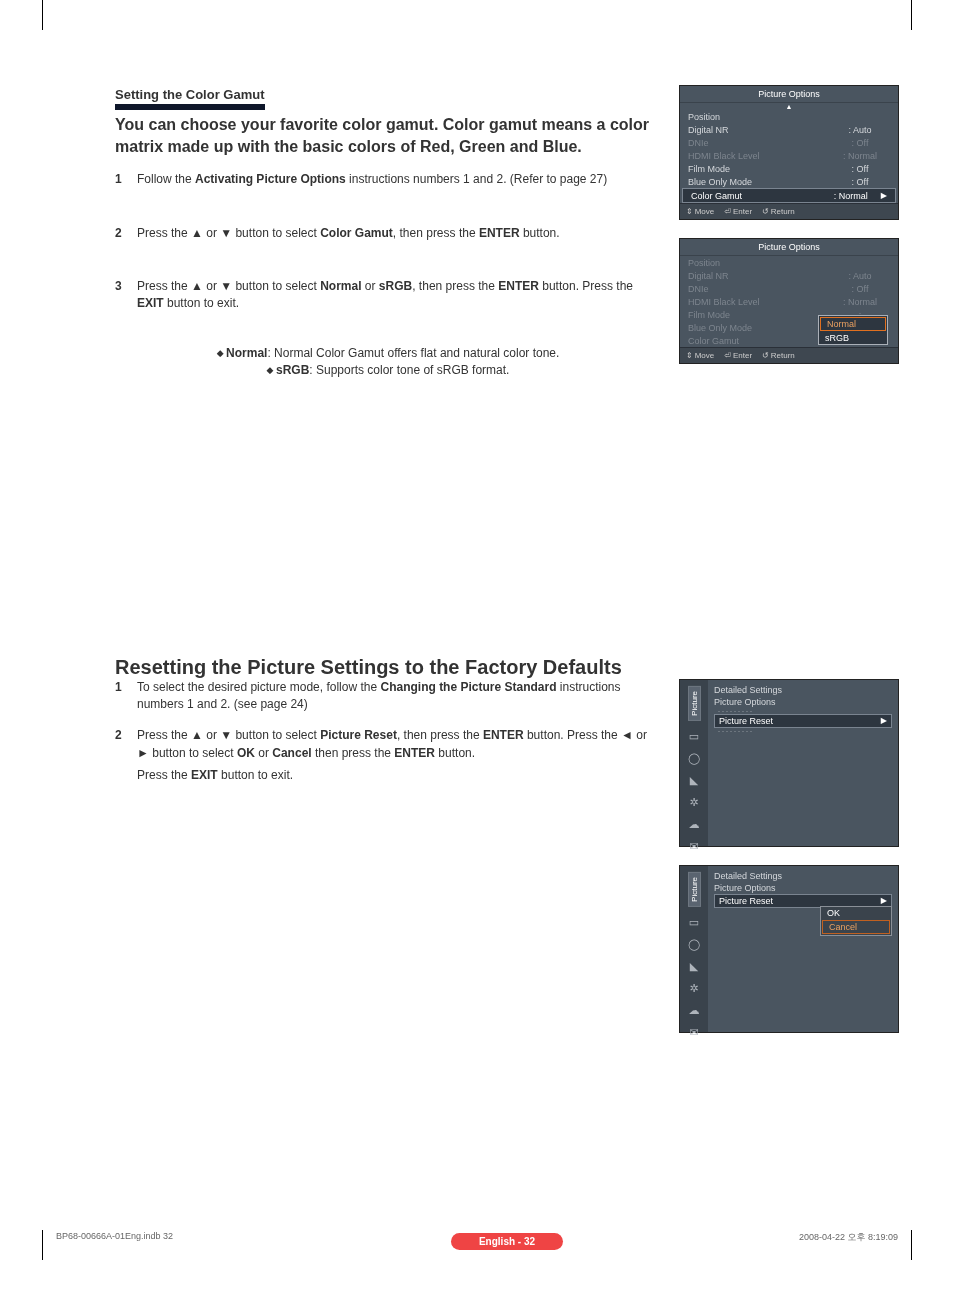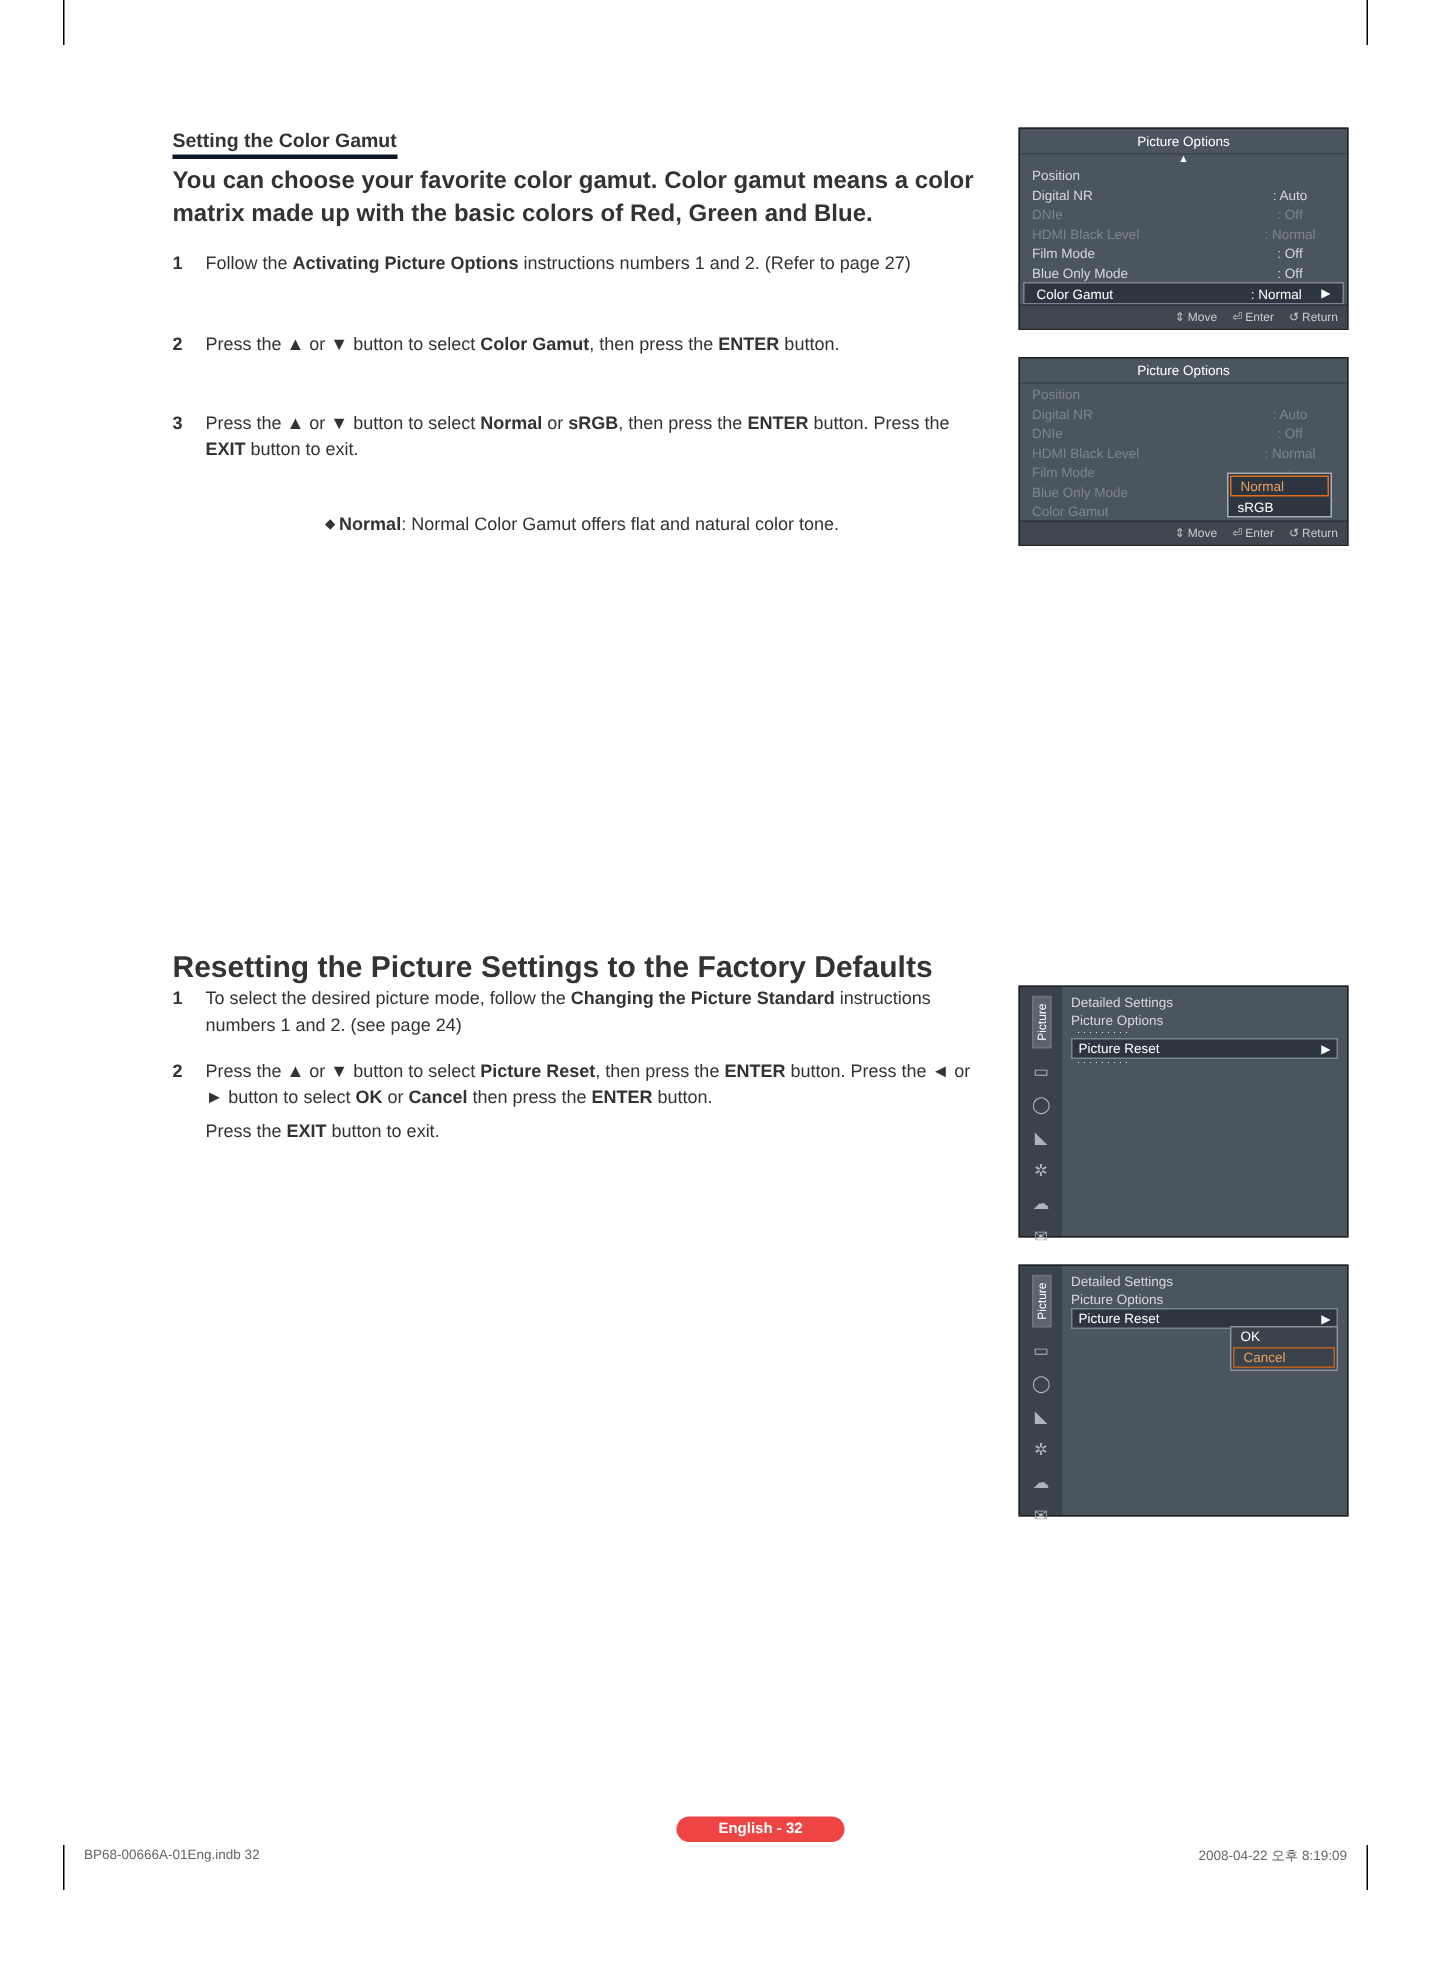--- a/index.html
+++ b/index.html
@@ -3,21 +3,21 @@
 <meta charset="utf-8">
 <style>
   * { box-sizing: border-box; margin: 0; padding: 0; }
   body { font-family: Arial, Helvetica, sans-serif; color: #333; background: #fff; width: 954px; margin: 0 auto; position: relative; }
   .page { position: relative; padding: 85px 55px 0 115px; min-height: 1260px; }
   .crop { position: absolute; background: #000; }
   .crop.top-left { width: 1px; height: 30px; left: 42px; top: 0; }
   .crop.top-right { width: 1px; height: 30px; right: 42px; top: 0; }
   .crop.bot-left-v { width: 1px; height: 30px; left: 42px; bottom: 0; }
   .crop.bot-right-v { width: 1px; height: 30px; right: 42px; bottom: 0; }
-  .section-title { font-size: 13px; font-weight: bold; border-bottom: 3px solid #0f172a; padding-bottom: 2px; margin-bottom: 4px; display: inline-block; }
+  .section-title { font-size: 13px; font-weight: bold; border-bottom: 6px solid #0f172a; padding-bottom: 2px; margin-bottom: 4px; display: inline-block; }
   .intro { font-size: 16px; font-weight: bold; margin-bottom: 14px; line-height: 1.35; }
   .main-title { font-size: 20px; font-weight: bold; margin-top: 270px; }
   .cols { display: flex; gap: 18px; }
   .leftcol { flex: 1; }
   .rightcol { width: 220px; display:flex; flex-direction:column; gap:18px;}
   ol.steps { list-style: none; }
   ol.steps > li { display: flex; margin-bottom: 36px; font-size: 12px; line-height: 1.45; }
   ol.steps > li .num { font-weight: bold; width: 22px; flex-shrink: 0; }
   ol.steps > li .txt { flex: 1; }
   .note-box { margin-top: -10px; padding: 6px 8px; font-size: 12px; line-height:1.45;text-align:center; }
@@ -30,21 +30,21 @@
   .tv { background: #4a5560; border: 1px solid #222; font-size: 9px; color: #d5d8dc; }
   .tv .hdr { text-align: center; color: #fff; padding: 3px 0; font-size: 9px; border-bottom: 1px solid #3a434c;}
   .tv .arrow-up { text-align:center; color:#fff; font-size:7px; line-height:6px; padding-top:1px;}
   .tv .rows { padding: 0 0 0 0; }
   .tv .row { display: flex; padding: 1.5px 8px; }
   .tv .row .lbl { flex: 1; white-space: nowrap; }
   .tv .row .val { width: 60px; text-align: center; }
   .tv .row.dim { color: #7d858e; }
   .tv .row.sel { background: #2d3640; color:#fff; border:1px solid #7a8490; margin:0 2px; display:flex; align-items:center;}
   .tv .row.sel .caret { margin-left:auto; font-size:8px;}
-  .tv .footer { display: flex; justify-content: flex-end; gap: 10px; padding: 3px 6px; background:#3e4750; font-size:8px; color:#ccc; border-top:1px solid #2a3038;}
+  .tv .footer { display: flex; justify-content: flex-start; gap: 10px; padding: 3px 6px; background:#3e4750; font-size:8px; color:#ccc; border-top:1px solid #2a3038;}
   .tv .footer span::before { margin-right:2px; }
   .tv .footer .move::before { content:"⇕"; }
   .tv .footer .enter::before { content:"⏎"; }
   .tv .footer .return::before { content:"↺"; }
   .tv .popup { position:absolute; background:#2d3640; border:1px solid #aab0b8; }
   .tv .popup .opt { padding:1px 6px; color:#fff; font-size:9px;}
   .tv .popup .opt.hl { border:1px solid #e07020; margin:1px; color:#e9a060;}
   .tv.rel { position:relative; }
   
   .pr { background:#4a5560; border:1px solid #222; font-size:9px; color:#cfd3d8; display:flex; }
@@ -85,20 +85,21 @@
             <span class="txt">Press the ▲ or ▼ button to select <b>Color Gamut</b>, then press the <b>ENTER</b> button.</span>
           </li>
         <li>
             <span class="num">3</span>
             <span class="txt">Press the ▲ or ▼ button to select <b>Normal</b> or <b>sRGB</b>, then press the <b>ENTER</b> button. Press the <b>EXIT</b> button to exit.</span>
           </li>
       </ol>
       <div class="note-box">
         <ul>
           <li><b>Normal</b>: Normal Color Gamut offers flat and natural color tone.</li>
+          <li><b>sRGB</b>: Supports color tone of sRGB format.</li>
         </ul>
       </div>
     </div>
     <div class="rightcol">
 
       <div class="tv">
         <div class="hdr">Picture Options</div>
         <div class="arrow-up">▲</div>
         <div class="rows" id="tv1rows">
             <div class="row">

